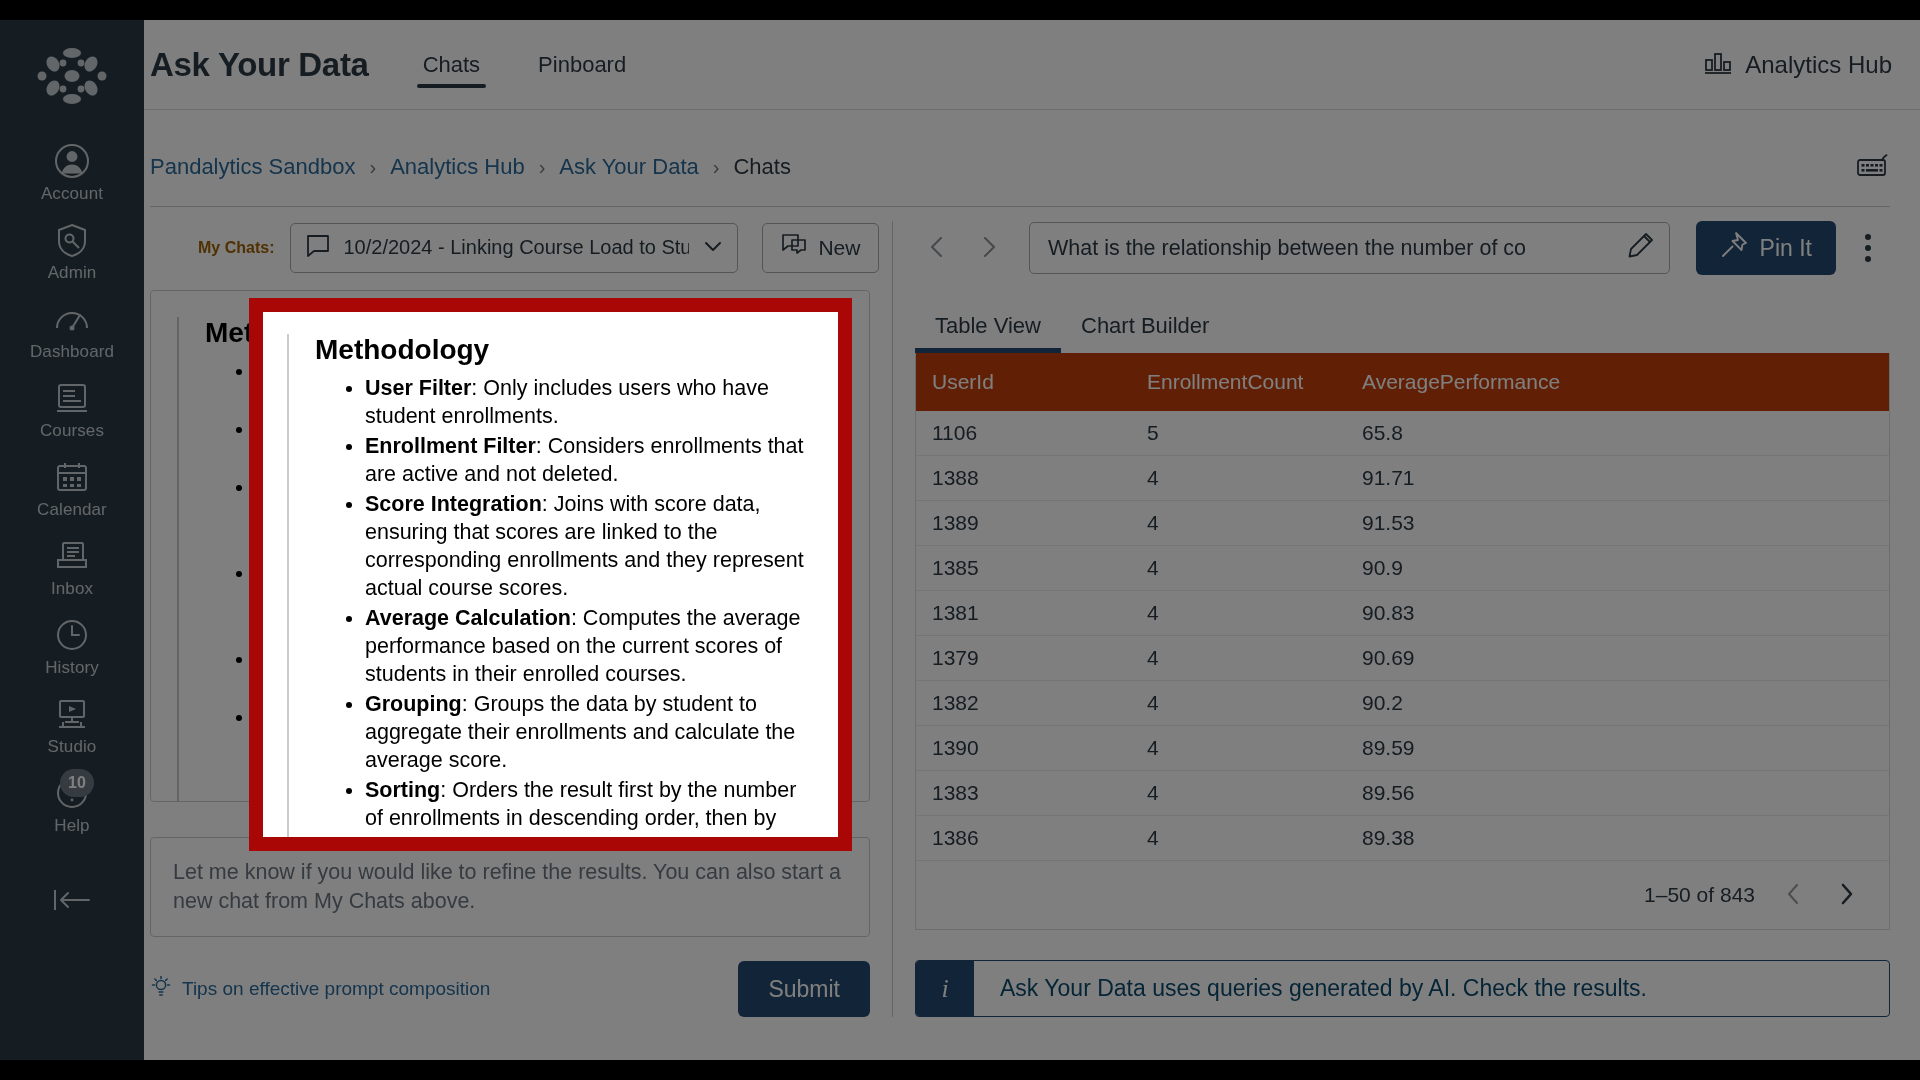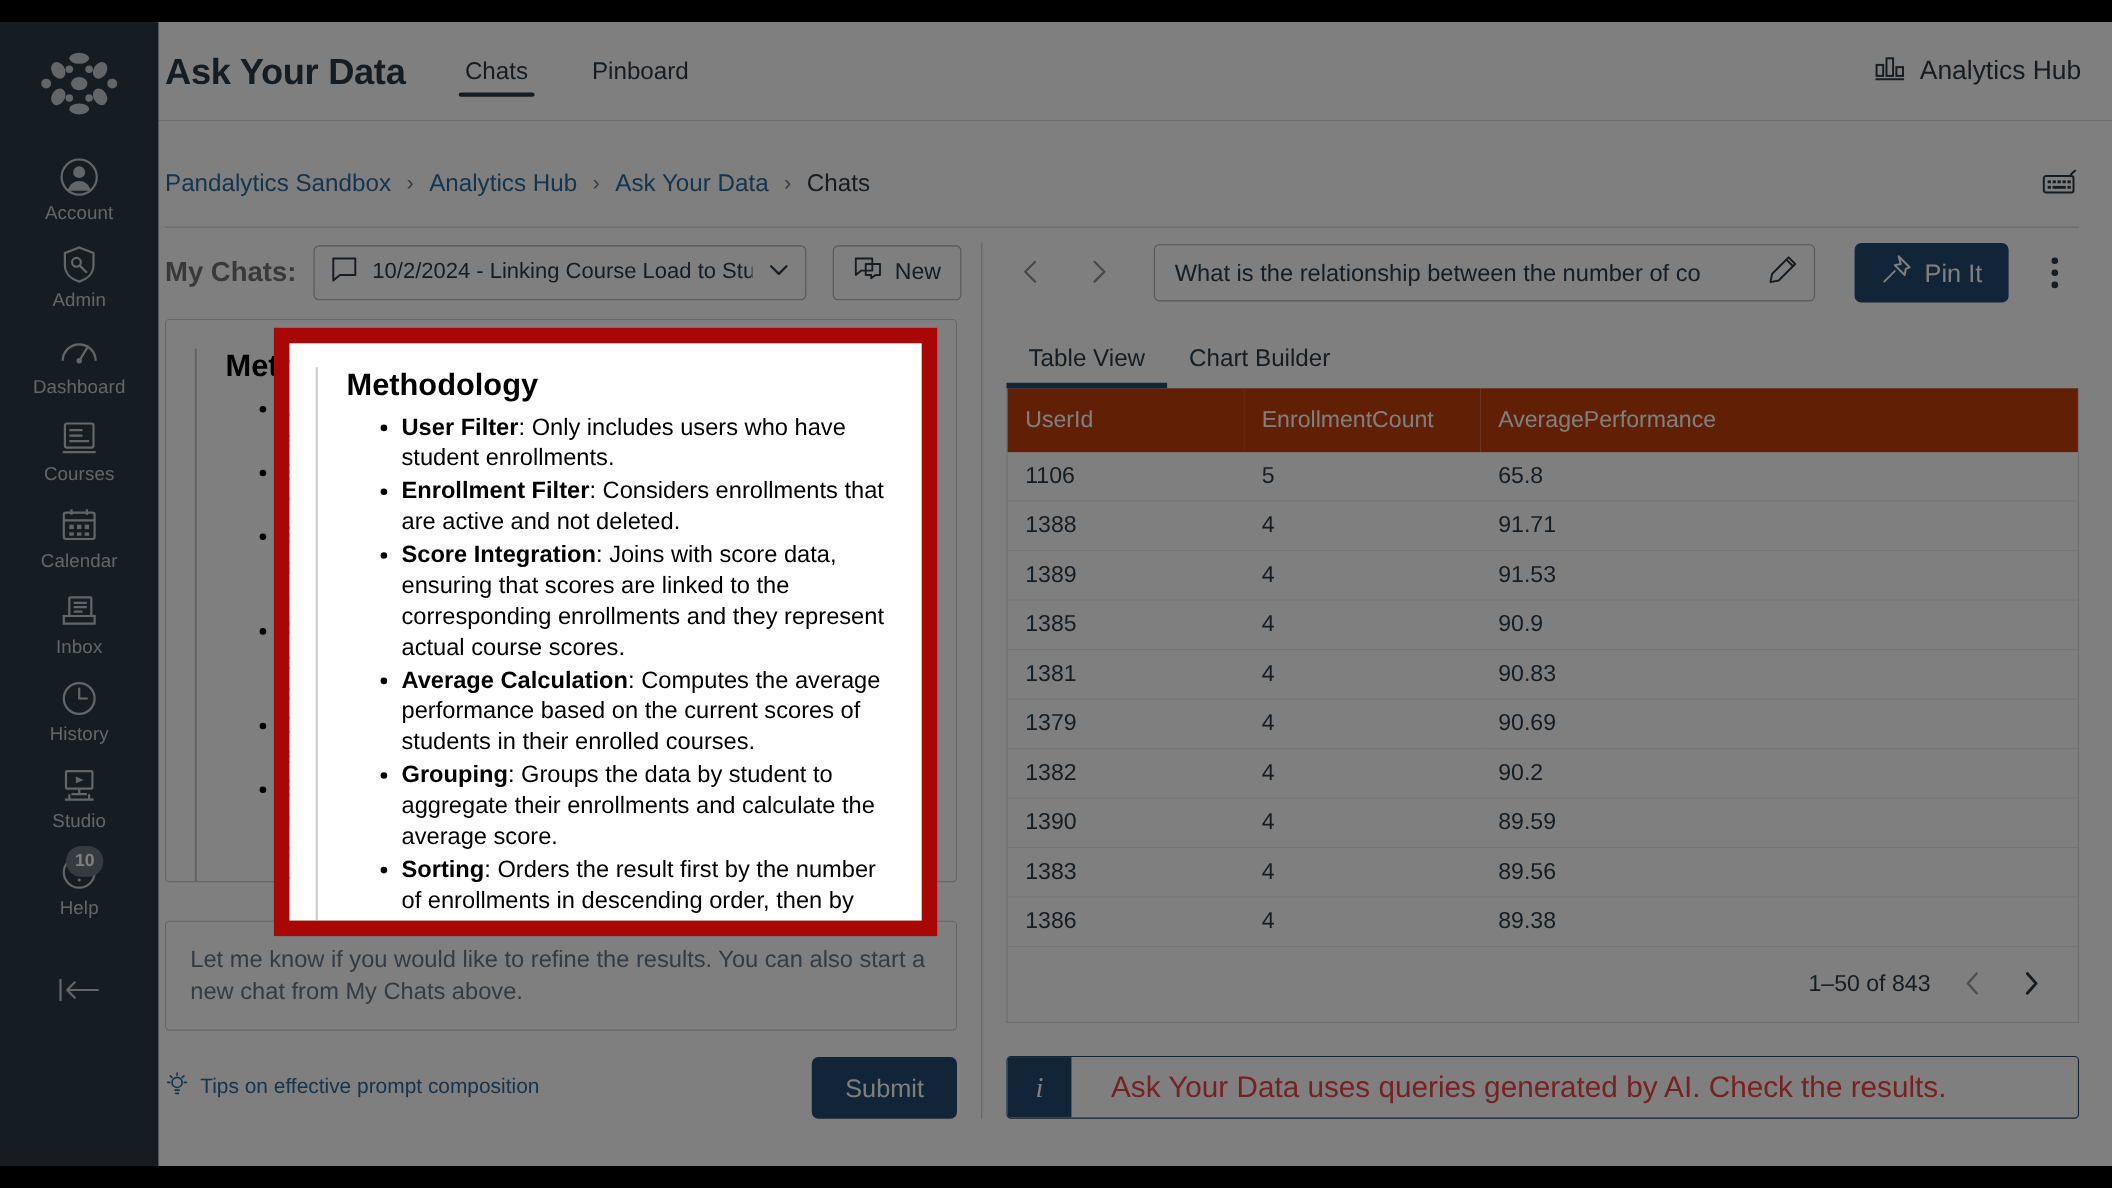--- a/index.html
+++ b/index.html
@@ -124,21 +124,21 @@
     display: flex;
     padding: 0 30px;
     height: 810px;
   }
   .left-col { width: 720px; display: flex; flex-direction: column; padding-top: 14px; }
   .col-rule { width: 1px; background: #C7CDD1; margin: 14px 22px 0 22px; }
   .right-col { flex: 1; display: flex; flex-direction: column; padding-top: 14px; }
 
   
   .mychats-row { display: flex; align-items: center; height: 56px; margin-bottom: 16px; }
-  .mychats-label { font-size: 25px; font-weight: 700; color: #737373; margin-right: 16px; white-space: nowrap; }
+  .mychats-label { font-size: 16px; font-weight: 700; color: #a16207; margin-right: 16px; white-space: nowrap; margin-left: 48px; }
   .chat-select {
     display: flex; align-items: center; gap: 12px;
     border: 1px solid #A5ACB2; border-radius: 5px;
     background: #fff; height: 50px;
     padding: 0 12px 0 14px;
     width: 448px;
     cursor: pointer;
   }
   .chat-select .sel-text {
     font-size: 20px; color: #2D3B45;
@@ -198,21 +198,21 @@
     margin-left: auto;
     background: #25496E;
     color: #fff;
     border: none; border-radius: 6px;
     height: 56px; padding: 0 30px;
     font-size: 23px;
     cursor: pointer;
   }
 
   
-  .q-row { display: flex; align-items: center; height: 60px; gap: 14px; }
+  .q-row { display: flex; align-items: center; height: 60px; gap: 4px; }
   .nav-arrow {
     background: none; border: none; cursor: pointer;
     width: 46px; height: 46px;
     display: flex; align-items: center; justify-content: center;
   }
   .q-field {
     flex: 1;
     border: 1px solid #A5ACB2; border-radius: 5px;
     background: #fff; height: 52px;
     display: flex; align-items: center;
@@ -284,21 +284,21 @@
     border-radius: 4px;
     background: #fff;
     height: 66px;
     overflow: hidden;
   }
   .ai-note-icon {
     width: 58px; background: #25496E; color: #fff;
     display: flex; align-items: center; justify-content: center;
     font-size: 26px; font-style: italic; font-family: "Liberation Serif", serif;
   }
-  .ai-note-text { display: flex; align-items: center; padding-left: 36px; font-size: 27px; color: #ef4444; }
+  .ai-note-text { display: flex; align-items: center; padding-left: 26px; font-size: 23px; color: #0c4a6e; }
 
   
   #dim {
     position: absolute; inset: 0;
     background: rgba(0,0,0,0.5);
     z-index: 40;
     pointer-events: none;
   }
   #spotlight {
     position: absolute;

